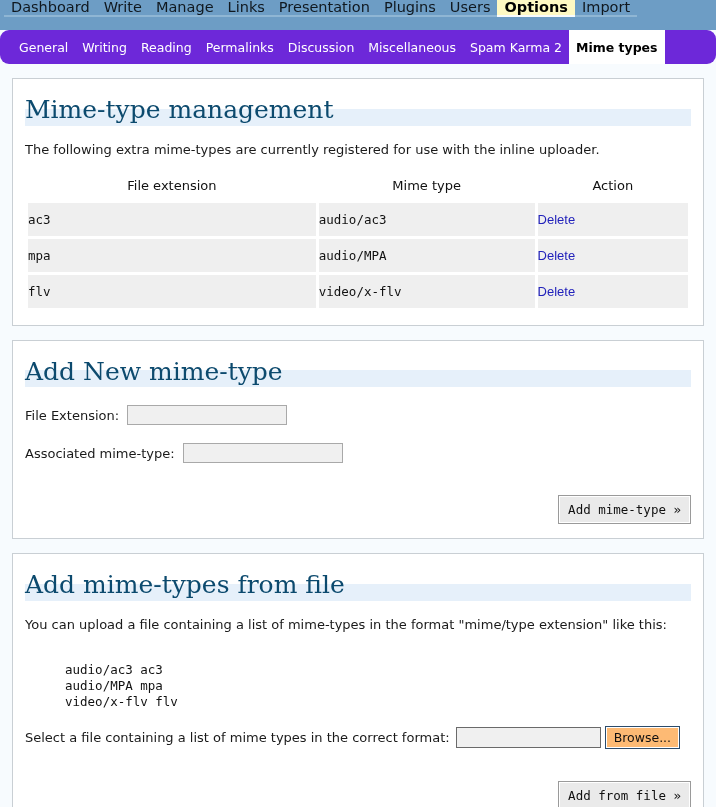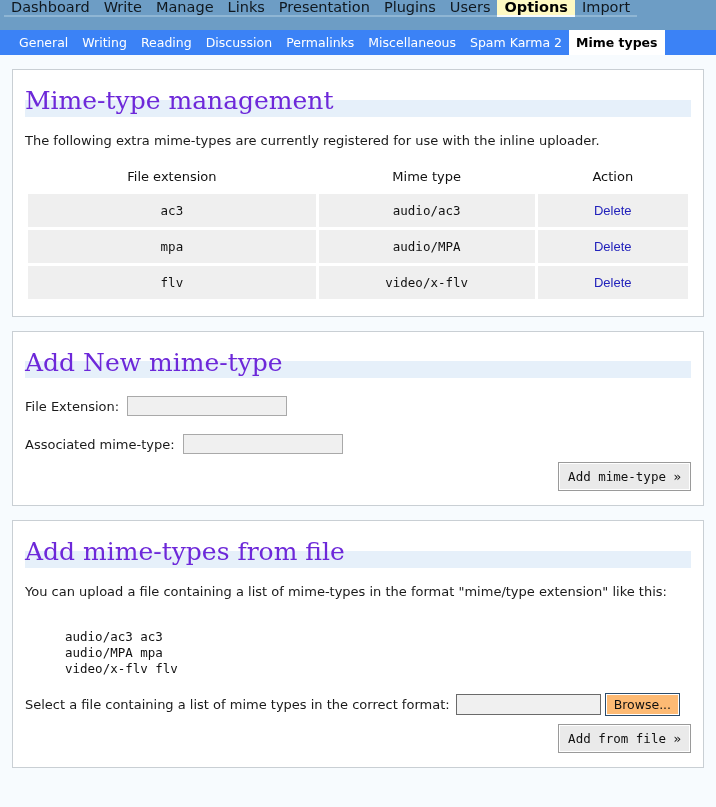--- a/index.html
+++ b/index.html
@@ -37,26 +37,27 @@
   }
   .topbar-item.active {
     background: #fef9c3;
     font-weight: bold;
     color: #000;
     border-bottom: 2px solid #f7fbfd;
   }
 
   
   .subbar {
-    background: #3b82f6;
-    height: 25px;
+    background: #6d28d9;
+    height: 34px;
     display: flex;
     align-items: stretch;
     padding-left: 12px;
     box-sizing: border-box;
+    border-radius: 9px;
   }
   .subbar-item {
     display: flex;
     align-items: center;
     padding: 0 7px;
     font-size: 12.5px;
     color: #ffffff;
     white-space: nowrap;
   }
   .subbar-item.active {
@@ -73,21 +74,21 @@
     background: #ffffff;
     border: 1px solid #c9cfd4;
     margin-bottom: 14px;
     padding: 10px 12px 14px 12px;
     box-sizing: border-box;
   }
   .panel-heading {
     font-family: "DejaVu Serif", serif;
     font-size: 25px;
     font-weight: normal;
-    color: #6d28d9;
+    color: #0c4a6e;
     margin: 6px 0 0 0;
     padding: 0 0 1px 0;
     line-height: 1.18;
     position: relative;
   }
   .panel-heading .band {
     position: absolute;
     left: 0;
     right: 0;
     bottom: 0;
@@ -115,21 +116,20 @@
   table.mime-table th {
     font-size: 13px;
     font-weight: normal;
     padding: 4px 0 7px 0;
     color: #111;
     background: transparent;
     margin-top: 8px;
   }
   table.mime-table td {
     background: #efefef;
-    text-align: center;
     padding: 9px 0;
     font-family: "DejaVu Sans Mono", monospace;
     font-size: 12.5px;
     color: #111;
   }
   table.mime-table td.action {
     font-family: Liberation Sans, sans-serif;
     font-size: 13px;
   }
   .col-ext { width: 44%; }
@@ -160,21 +160,21 @@
     padding: 1px 3px;
     box-sizing: border-box;
     color: #111;
   }
   .input-ext { width: 160px; }
   .input-mime { width: 160px; }
 
   .btn-row {
     display: flex;
     justify-content: flex-end;
-    margin-top: 8px;
+    margin-top: 32px;
   }
   button.gbtn {
     background: #eaeaea;
     border: 1px solid #9a9a9a;
     box-shadow: inset 0 0 0 1px #ffffff;
     font-family: "DejaVu Sans Mono", monospace;
     font-size: 12.5px;
     color: #101010;
     padding: 6px 9px;
     cursor: pointer;
@@ -230,22 +230,22 @@
   <div class="topbar-item">Plugins</div>
   <div class="topbar-item">Users</div>
   <div class="topbar-item active">Options</div>
   <div class="topbar-item">Import</div>
 </div>
 
 <div class="subbar">
   <div class="subbar-item">General</div>
   <div class="subbar-item">Writing</div>
   <div class="subbar-item">Reading</div>
+  <div class="subbar-item">Permalinks</div>
   <div class="subbar-item">Discussion</div>
-  <div class="subbar-item">Permalinks</div>
   <div class="subbar-item">Miscellaneous</div>
   <div class="subbar-item">Spam Karma 2</div>
   <div class="subbar-item active">Mime types</div>
 </div>
 
 <div class="wrap">
 
   <div class="panel">
     <h2 class="panel-heading">
       <span class="band"></span>

